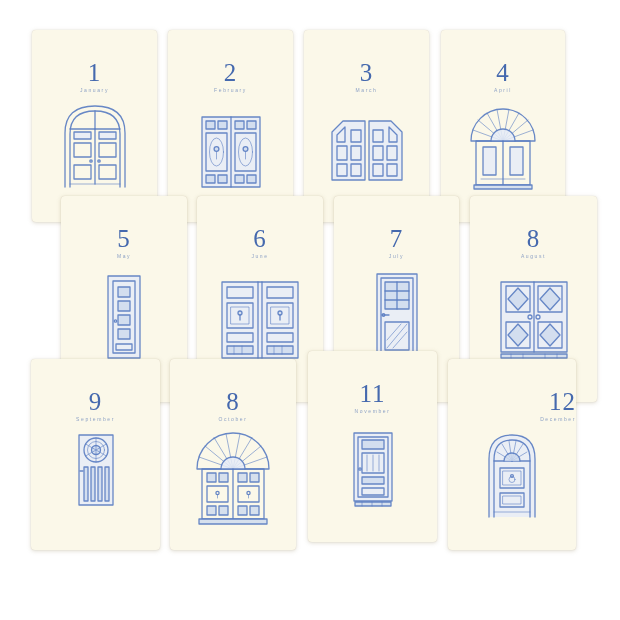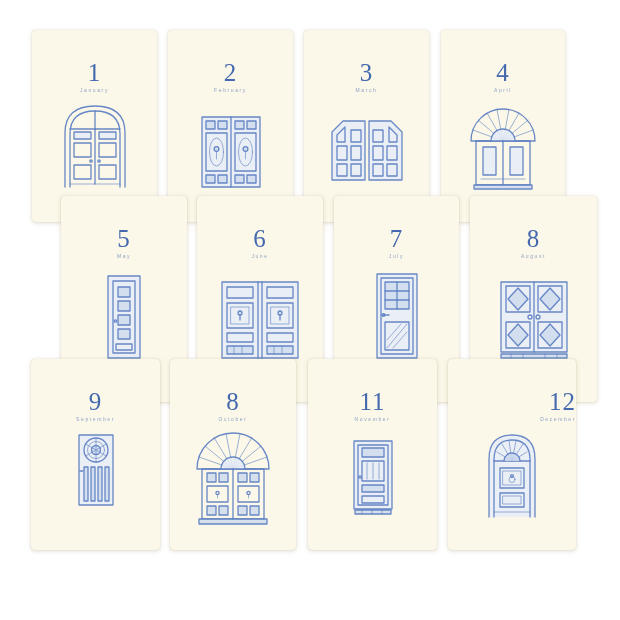--- a/index.html
+++ b/index.html
@@ -321,21 +321,21 @@
         <rect x="14" y="75" width="9" height="9" class="wash2"></rect>
         <rect x="26" y="75" width="9" height="9" class="wash2"></rect>
         <rect x="45" y="75" width="9" height="9" class="wash2"></rect>
         <rect x="57" y="75" width="9" height="9" class="wash2"></rect>
         <rect x="6" y="88" width="68" height="5" class="wash2"></rect>
       </g>
         </svg>
     </div>
   </div>
 
-  <div class="card r3" style="left:308px;top:359px;width:129px;height:191px;">
+  <div class="card r3" style="left:308px;top:351px;width:129px;height:191px;">
     <div class="num">11</div>
     <div class="month">November</div>
     <div class="door" style="top:80px;">
       <svg width="42" height="76" viewBox="0 0 42 76">
           <g class="ink">
         <rect x="2" y="2" width="38" height="68" class="wash"></rect>
         <rect x="6" y="6" width="30" height="60"></rect>
         <rect x="10" y="9" width="22" height="9" class="wash2"></rect>
         <rect x="10" y="22" width="22" height="20"></rect>
         <g class="thin">

